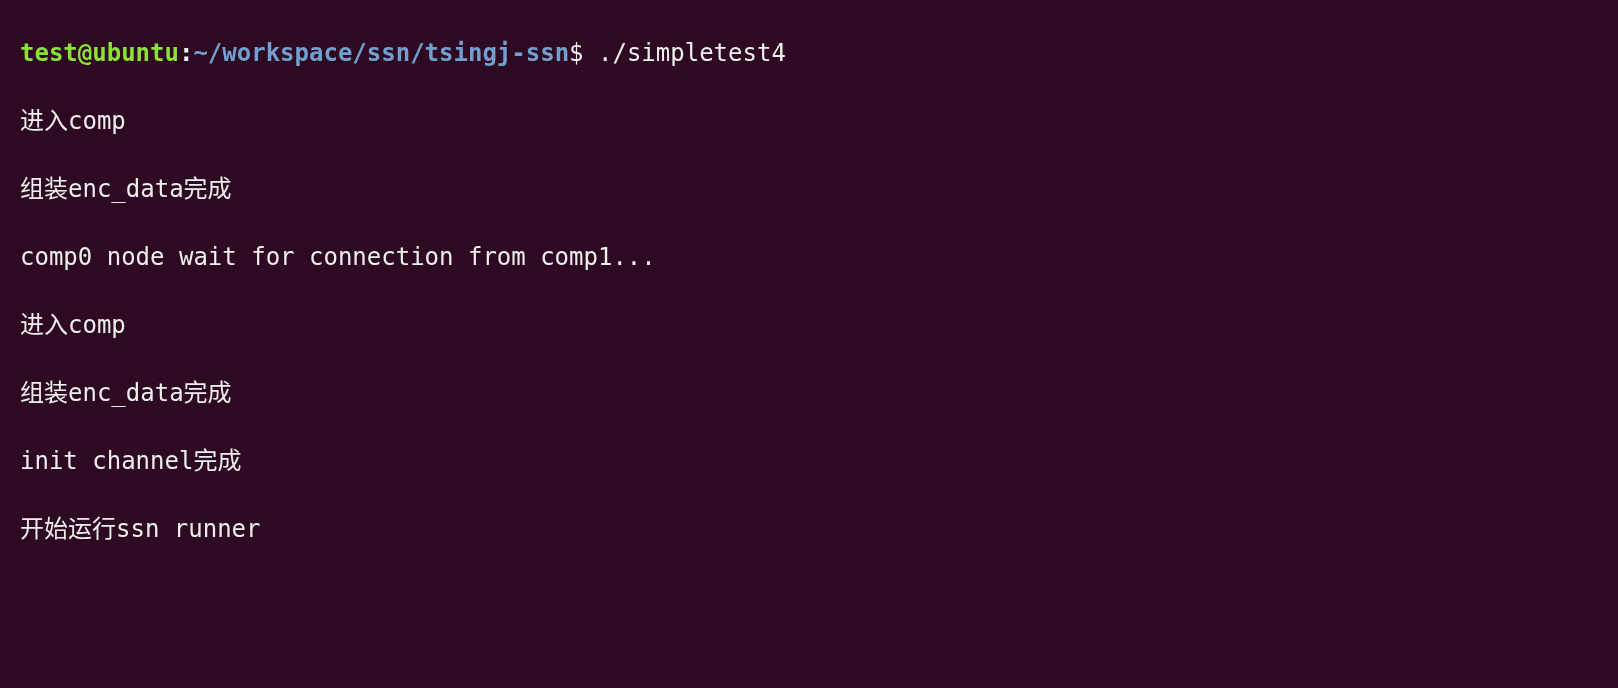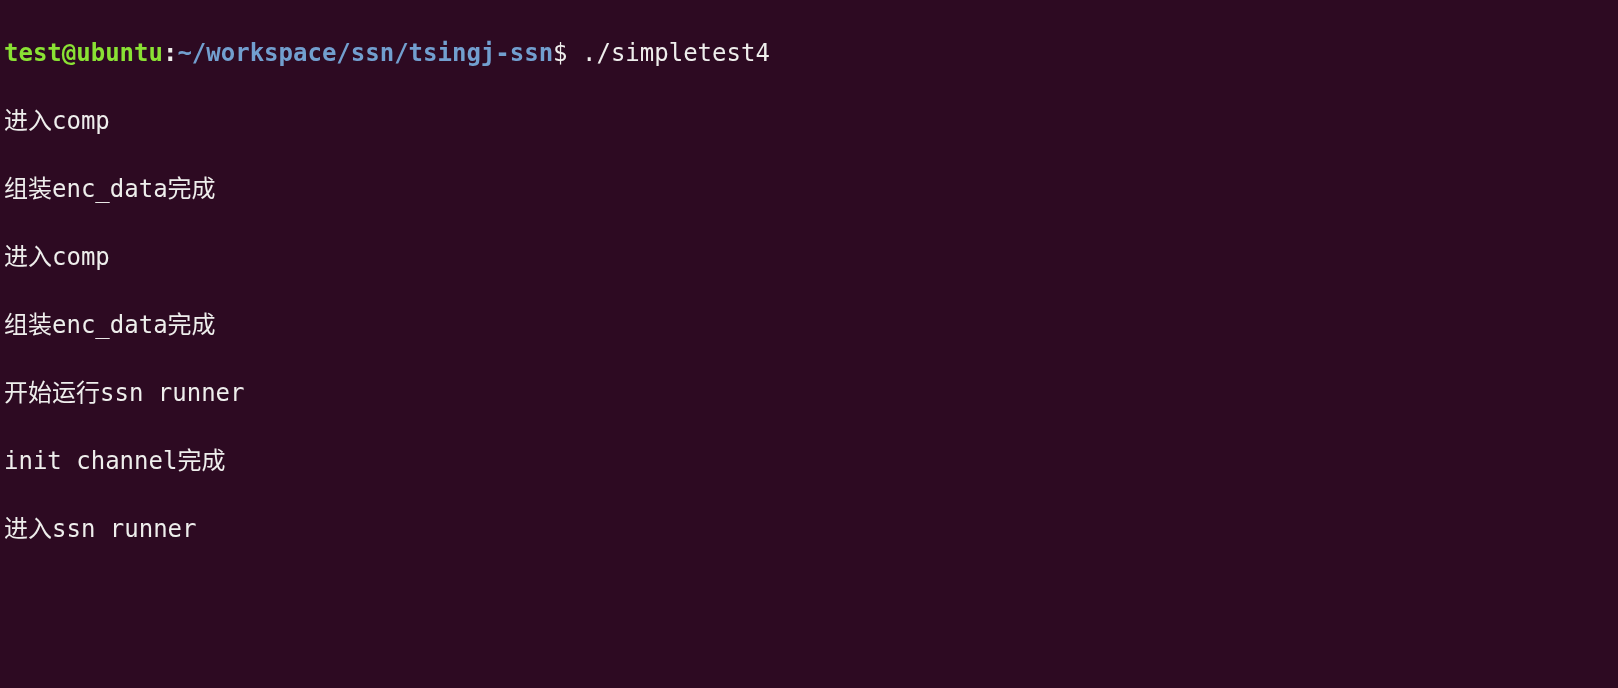--- a/index.html
+++ b/index.html
@@ -15,40 +15,40 @@
     width: 1618px;
     height: 688px;
     padding: 2px 4px 0 4px;
     background: #2d0a22;
     font-family: "DejaVu Sans Mono", "Ubuntu Mono", "Noto Sans Mono CJK SC", monospace;
     font-size: 24px;
     line-height: 34px;
     color: #eeeeec;
     white-space: pre;
   }
-  .line { display: block; }
+  .line { display: block; margin-left: 16px; }
   .user   { color: #8ae234; font-weight: bold; }
   .host   { color: #8ae234; font-weight: bold; }
   .colon  { color: #eeeeec; font-weight: bold; }
   .path   { color: #729fcf; font-weight: bold; }
   .dollar { color: #eeeeec; }
   .cmd    { color: #eeeeec; }
 </style>
 </head>
 <body>
 
 <div class="terminal">
 <span class="line"><span class="user">test</span><span class="user">@</span><span class="host">ubuntu</span><span class="colon">:</span><span class="path">~/workspace/ssn/tsingj-ssn</span><span class="dollar">$ </span><span class="cmd">./simpletest4</span></span>
 <span class="line">进入comp</span>
 <span class="line">组装enc_data完成</span>
+<span class="line">comp0 node wait for connection from comp1...</span>
 <span class="line">进入comp</span>
 <span class="line">组装enc_data完成</span>
+<span class="line">init channel完成</span>
 <span class="line">开始运行ssn runner</span>
-<span class="line">init channel完成</span>
-<span class="line">进入ssn runner</span>
 
 
 
 
 
 
 
 
 
 

